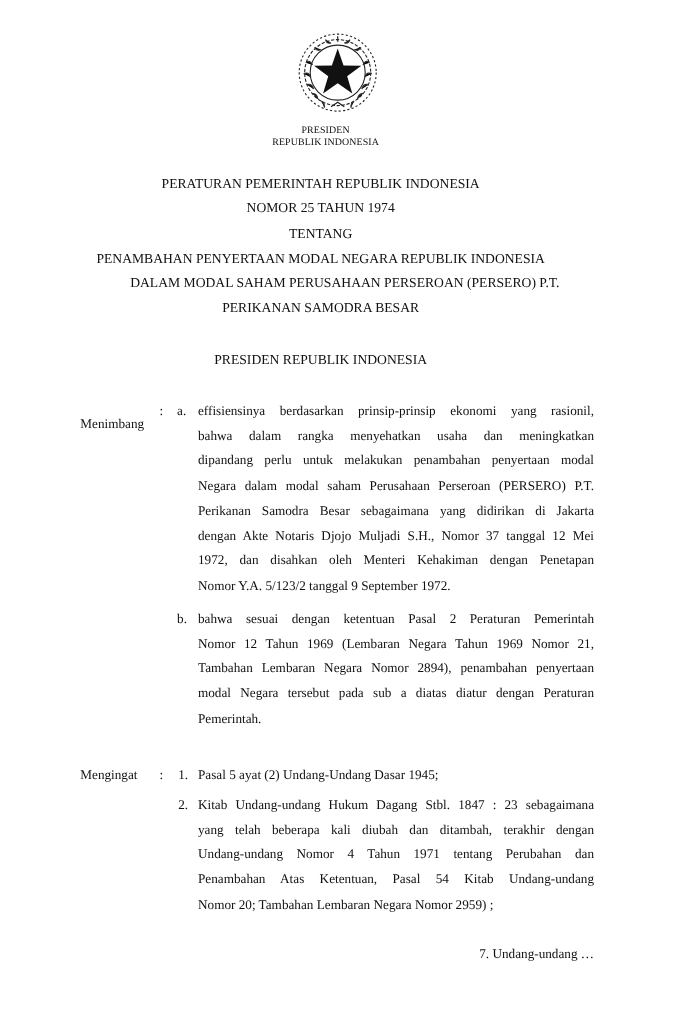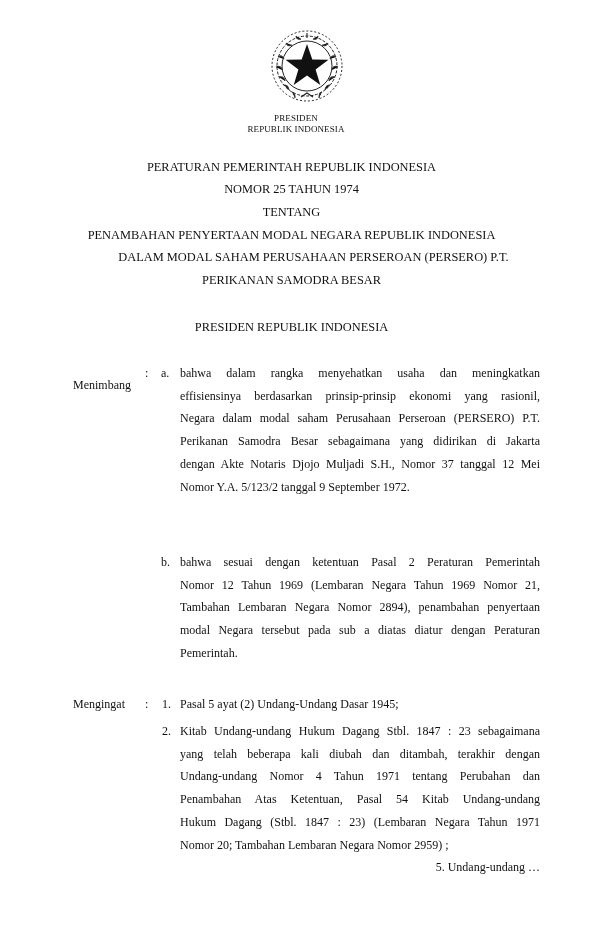--- a/index.html
+++ b/index.html
@@ -50,25 +50,27 @@
 </div>
 
 <div class="title" style="top:316px;">PRESIDEN REPUBLIK INDONESIA</div>
 
 <div>
   <div class="row label" style="top:374px;">Menimbang</div>
   <div class="row colon" style="top:362px;">:</div>
 
   <div class="row num" style="top:362px; left:161px;">a.</div>
   <div class="row para" style="top:362px;">
+    <span class="l">effisiensinya berdasarkan prinsip-prinsip ekonomi yang rasionil,</span>
     <span class="l">bahwa dalam rangka menyehatkan usaha dan meningkatkan</span>
-    <span class="l">effisiensinya berdasarkan prinsip-prinsip ekonomi yang rasionil,</span>
+    <span class="l">dipandang perlu untuk melakukan penambahan penyertaan modal</span>
     <span class="l">Negara dalam modal saham Perusahaan Perseroan (PERSERO) P.T.</span>
     <span class="l">Perikanan Samodra Besar sebagaimana yang didirikan di Jakarta</span>
     <span class="l">dengan Akte Notaris Djojo Muljadi S.H., Nomor 37 tanggal 12 Mei</span>
+    <span class="l">1972, dan disahkan oleh Menteri Kehakiman dengan Penetapan</span>
     <span class="last">Nomor Y.A. 5/123/2 tanggal 9 September 1972.</span>
   </div>
 
   <div class="row num" style="top:551px; left:161px;">b.</div>
   <div class="row para" style="top:551px;">
     <span class="l">bahwa sesuai dengan ketentuan  Pasal 2 Peraturan Pemerintah</span>
     <span class="l">Nomor 12 Tahun 1969 (Lembaran Negara Tahun 1969 Nomor 21,</span>
     <span class="l">Tambahan Lembaran Negara Nomor 2894), penambahan penyertaan</span>
     <span class="l">modal Negara tersebut pada sub a diatas diatur dengan Peraturan</span>
     <span class="last">Pemerintah.</span>
@@ -83,18 +85,17 @@
   <div class="row para" style="top:693px;">
     <span class="last">Pasal 5 ayat (2) Undang-Undang Dasar 1945;</span>
   </div>
 
   <div class="row num" style="top:720px; left:162px;">2.</div>
   <div class="row para" style="top:720px;">
     <span class="l">Kitab Undang-undang Hukum Dagang Stbl. 1847 : 23 sebagaimana</span>
     <span class="l">yang telah beberapa kali diubah dan ditambah, terakhir dengan</span>
     <span class="l">Undang-undang  Nomor 4 Tahun 1971 tentang Perubahan dan</span>
     <span class="l">Penambahan Atas Ketentuan, Pasal 54 Kitab Undang-undang</span>
-    <span class="l">Hukum Dagang (Stbl. 1847 : 23) (Lembaran Negara Tahun 1971</span>
     <span class="last">Nomor 20; Tambahan Lembaran Negara Nomor 2959) ;</span>
   </div>
 </div>
 
-<div class="cont" style="top:860px;">5. Undang-undang …</div>
+<div class="cont" style="top:860px;">7. Undang-undang …</div>
 
 </body></html>

